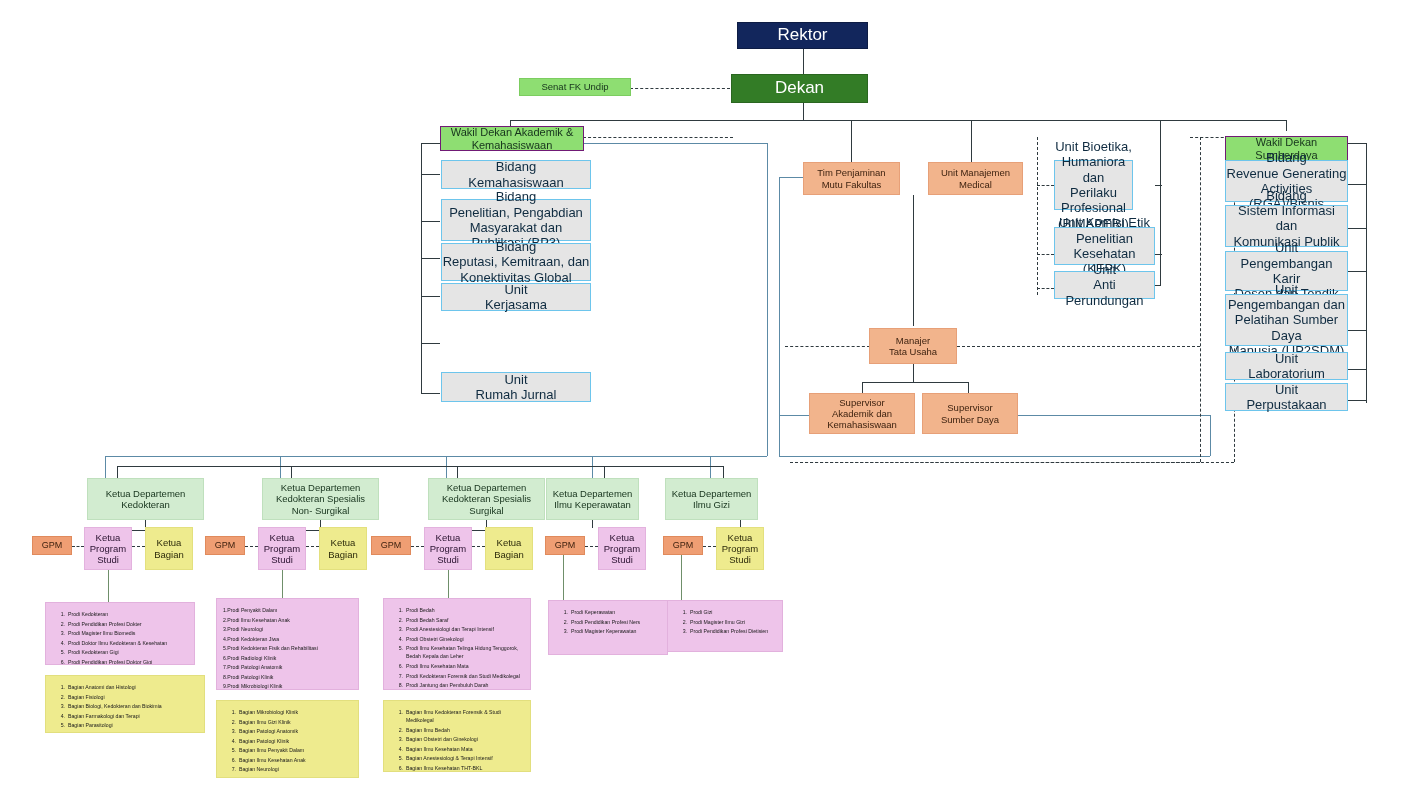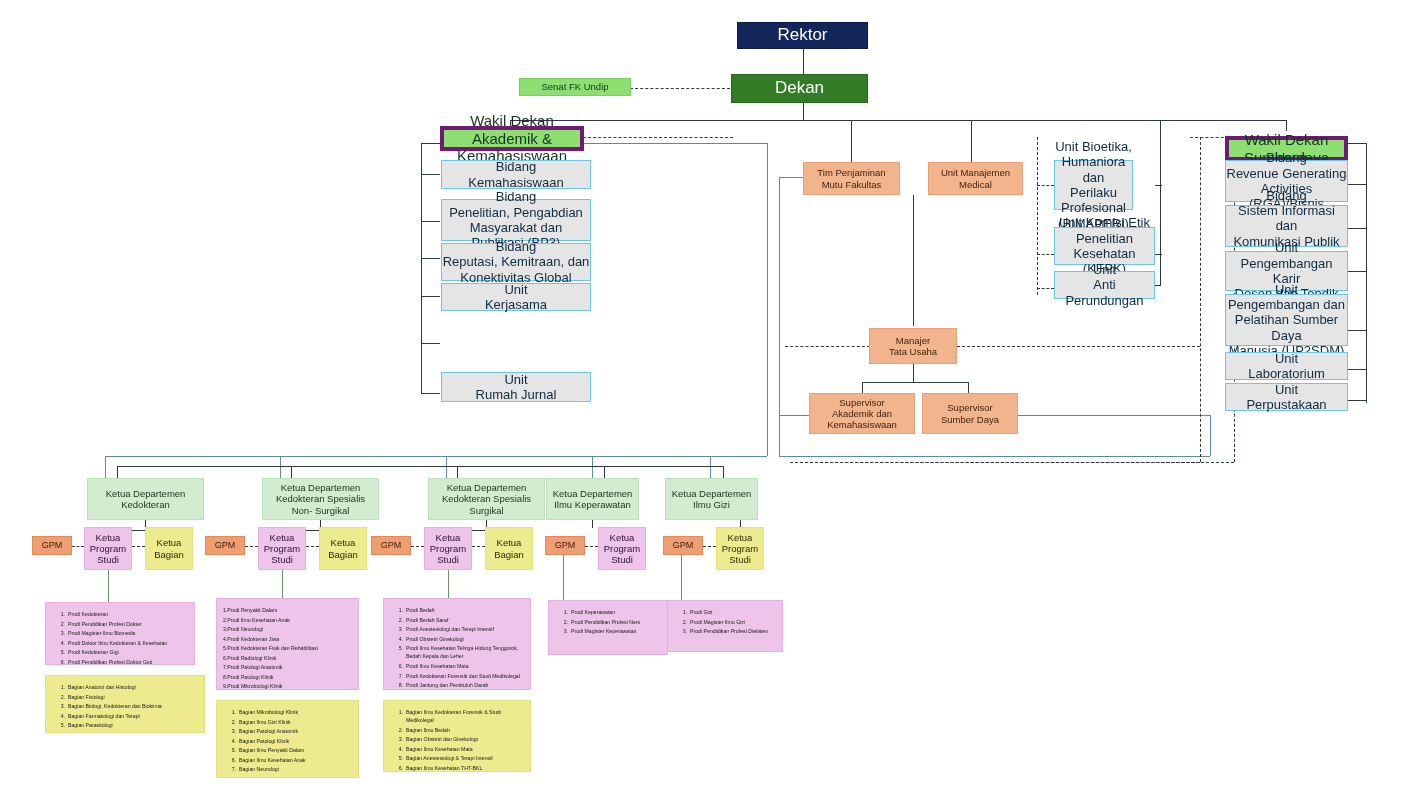--- a/index.html
+++ b/index.html
@@ -48,22 +48,22 @@
   }
   .n-senat {
     background: #8ede72;
     color: #16331c;
     font-size: 9.5px;
     border: 1px solid #7ccd60;
   }
   .n-wakil {
     background: #8ede72;
     color: #16331c;
-    font-size: 15px;
-    border: 4px solid #701a75;
+    font-size: 11px;
+    border: 1px solid #701a75;
   }
   .n-blue {
     background: #e5e5e5;
     color: #0f2b40;
     font-size: 13px;
     border: 1px solid #6dc5ec;
   }
   .n-orange {
     background: #f2b48c;
     color: #3a1f0d;

